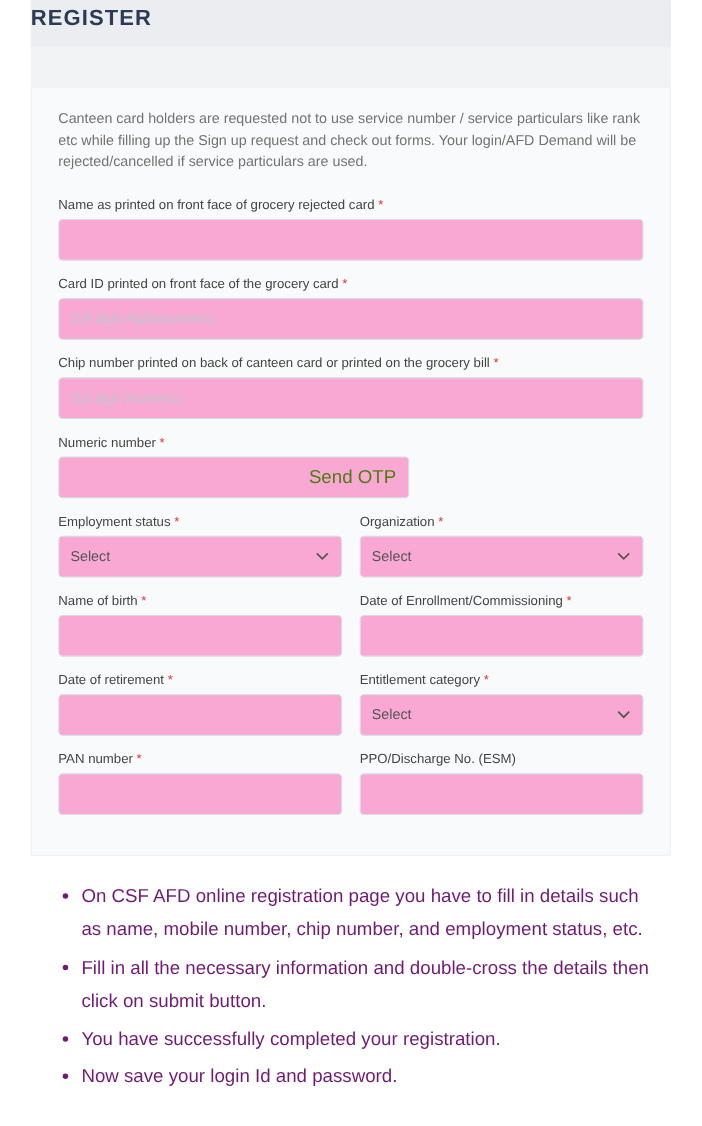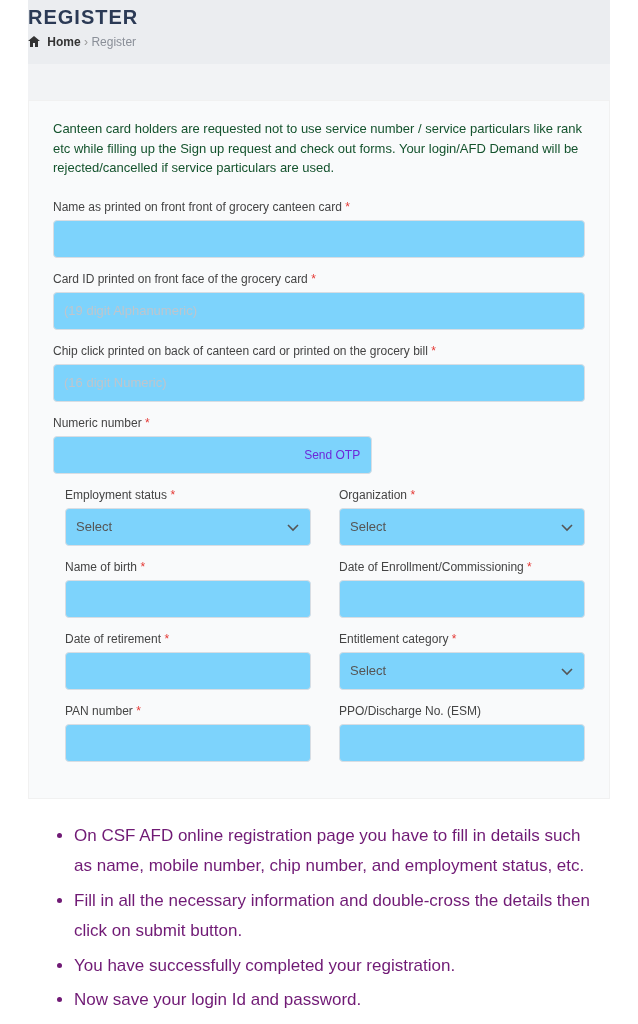--- a/index.html
+++ b/index.html
@@ -44,41 +44,41 @@
   }
   .breadcrumb .sep { color: #999; }
   .breadcrumb .current { color: #8a8f98; }
   .form-inner {
     padding: 18px 24px 22px 24px;
     margin-top: 36px;
     background: #f9fafb;
     border: 1px solid #f1f1f1;
   }
   .warning {
-    color: #14532d;
+    color: #737373;
     font-size: 13px;
     line-height: 1.5;
     margin-bottom: 22px;
   }
   .field {
     margin-bottom: 14px;
   }
   .label {
     font-size: 12px;
     color: #444;
     display: block;
     margin-bottom: 6px;
   }
   .req { color: #e53935; }
   .input, .select {
     width: 100%;
     height: 38px;
     border: 1px solid #d8dde3;
     border-radius: 4px;
-    background: #7dd3fc;
+    background: #f9a8d4;
     padding: 0 10px;
     font-size: 13px;
     color: #555;
   }
   .input::placeholder { color: #bfc5cc; }
   .select {
     appearance: none;
     -webkit-appearance: none;
     background-image: none;
     padding-right: 40px;
@@ -95,31 +95,31 @@
   }
   .mobile-row {
     width: 60%;
     position: relative;
   }
   .send-otp {
     position: absolute;
     right: 12px;
     top: 50%;
     transform: translateY(-50%);
-    color: #6d28d9;
-    font-size: 12px;
+    color: #4d7c0f;
+    font-size: 17px;
     background: none;
     border: none;
     cursor: pointer;
   }
   .two-col {
     display: flex;
     gap: 16px;
   }
-  .two-col .field { flex: 1; margin-left: 12px; }
+  .two-col .field { flex: 1; }
   .bullets {
     padding: 22px 10px 20px 34px;
   }
   .bullets ul {
     list-style: disc;
     padding-left: 12px;
   }
   .bullets li {
     font-size: 17px;
     line-height: 1.8;
@@ -129,48 +129,38 @@
   svg.chev { width: 12px; height: 8px; }
 </style>
 </head>
 <body>
 
 <div class="screenshot-wrap">
   <div class="form-panel">
 
     <div class="header-band">
       <div class="header-title">REGISTER</div>
-      <div class="breadcrumb">
-        <span class="home-icon">
-          <svg width="12" height="11" viewBox="0 0 12 11">
-              <path d="M6 0 L12 5 H10 V11 H7 V7 H5 V11 H2 V5 H0 Z" fill="#333"></path>
-            </svg>
-        </span>
-        <a class="home">Home</a>
-        <span class="sep"> › </span>
-        <span class="current">Register</span>
-      </div>
     </div>
 
     <div class="form-inner">
 
       <p class="warning">Canteen card holders are requested not to use service number / service particulars like rank etc while filling up the Sign up request and check out forms. Your login/AFD Demand will be rejected/cancelled if service particulars are used.</p>
 
       <div class="field">
-        <label class="label"><span>Name as printed on front front of grocery canteen card</span> <span class="req">*</span></label>
+        <label class="label"><span>Name as printed on front face of grocery rejected card</span> <span class="req">*</span></label>
         <input class="input" type="text" style="">
       </div>
 
       <div class="field">
         <label class="label"><span>Card ID printed on front face of the grocery card</span> <span class="req">*</span></label>
         <input class="input" type="text" placeholder="(19 digit Alphanumeric)" style="">
       </div>
 
       <div class="field">
-        <label class="label"><span>Chip click printed on back of canteen card or printed on the grocery bill</span> <span class="req">*</span></label>
+        <label class="label"><span>Chip number printed on back of canteen card or printed on the grocery bill</span> <span class="req">*</span></label>
         <input class="input" type="text" placeholder="(16 digit Numeric)" style="">
       </div>
 
       <div class="field">
         <label class="label"><span>Numeric number</span> <span class="req">*</span></label>
         <div class="mobile-row">
           <input class="input" type="text" style="">
           <button class="send-otp">Send OTP</button>
         </div>
       </div>

